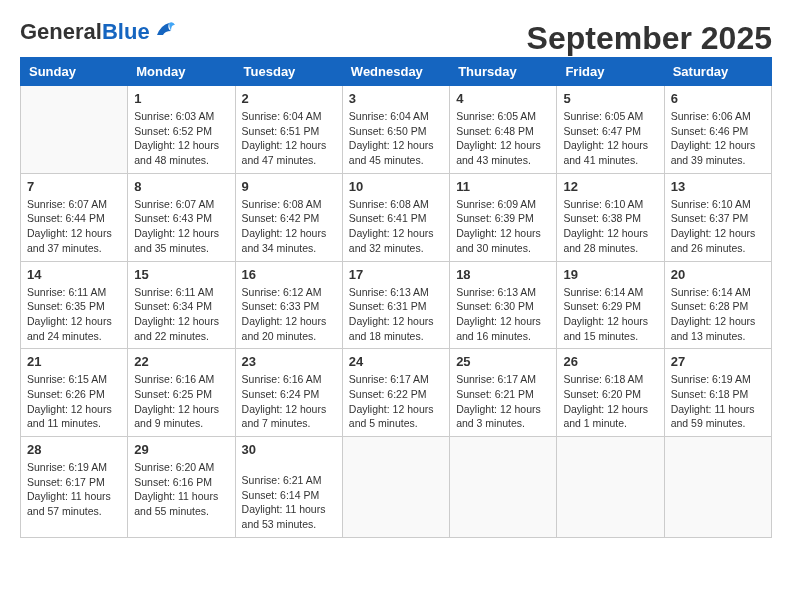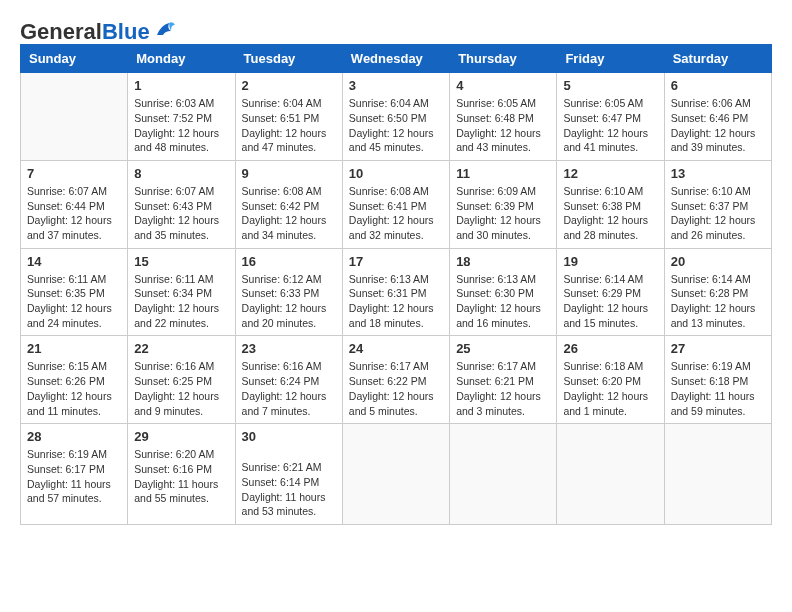--- a/index.html
+++ b/index.html
@@ -84,20 +84,21 @@
       <span class="logo-text">
         <span>General</span><span class="blue">Blue</span>
       </span>
       <svg width="22" height="18" viewBox="0 0 22 18" style="margin-left:3px;margin-top:-4px;">
         <path d="M4 14 Q8 4 16 2 Q14 8 18 10 Q12 10 10 14 Z" fill="#1565c0"></path>
         <path d="M16 2 Q20 0 22 4 Q18 3 18 10 Q16 6 16 2 Z" fill="#42a5f5"></path>
       </svg>
     </div>
   </div>
   <div class="title-block">
+    <div class="month-title">September 2025</div>
   </div>
 </div>
 
 <table class="calendar">
   <thead>
     <tr>
     <th>Sunday</th>
         <th>Monday</th>
         <th>Tuesday</th>
         <th>Wednesday</th>
@@ -105,21 +106,21 @@
         <th>Friday</th>
         <th>Saturday</th>
       </tr>
   </thead>
   <tbody id="calendar-body">
   <tr>
         <td class="empty-cell"></td>
         <td>
           <div class="day-number">1</div>
           <div class="day-info" style="white-space: pre-line;">Sunrise: 6:03 AM
-Sunset: 7:52 PM
+Sunset: 6:52 PM
 Daylight: 12 hours
 and 48 minutes.</div>
         </td>
         <td>
           <div class="day-number">2</div>
           <div class="day-info" style="white-space: pre-line;">Sunrise: 6:04 AM
 Sunset: 6:51 PM
 Daylight: 12 hours
 and 47 minutes.</div>
         </td>

